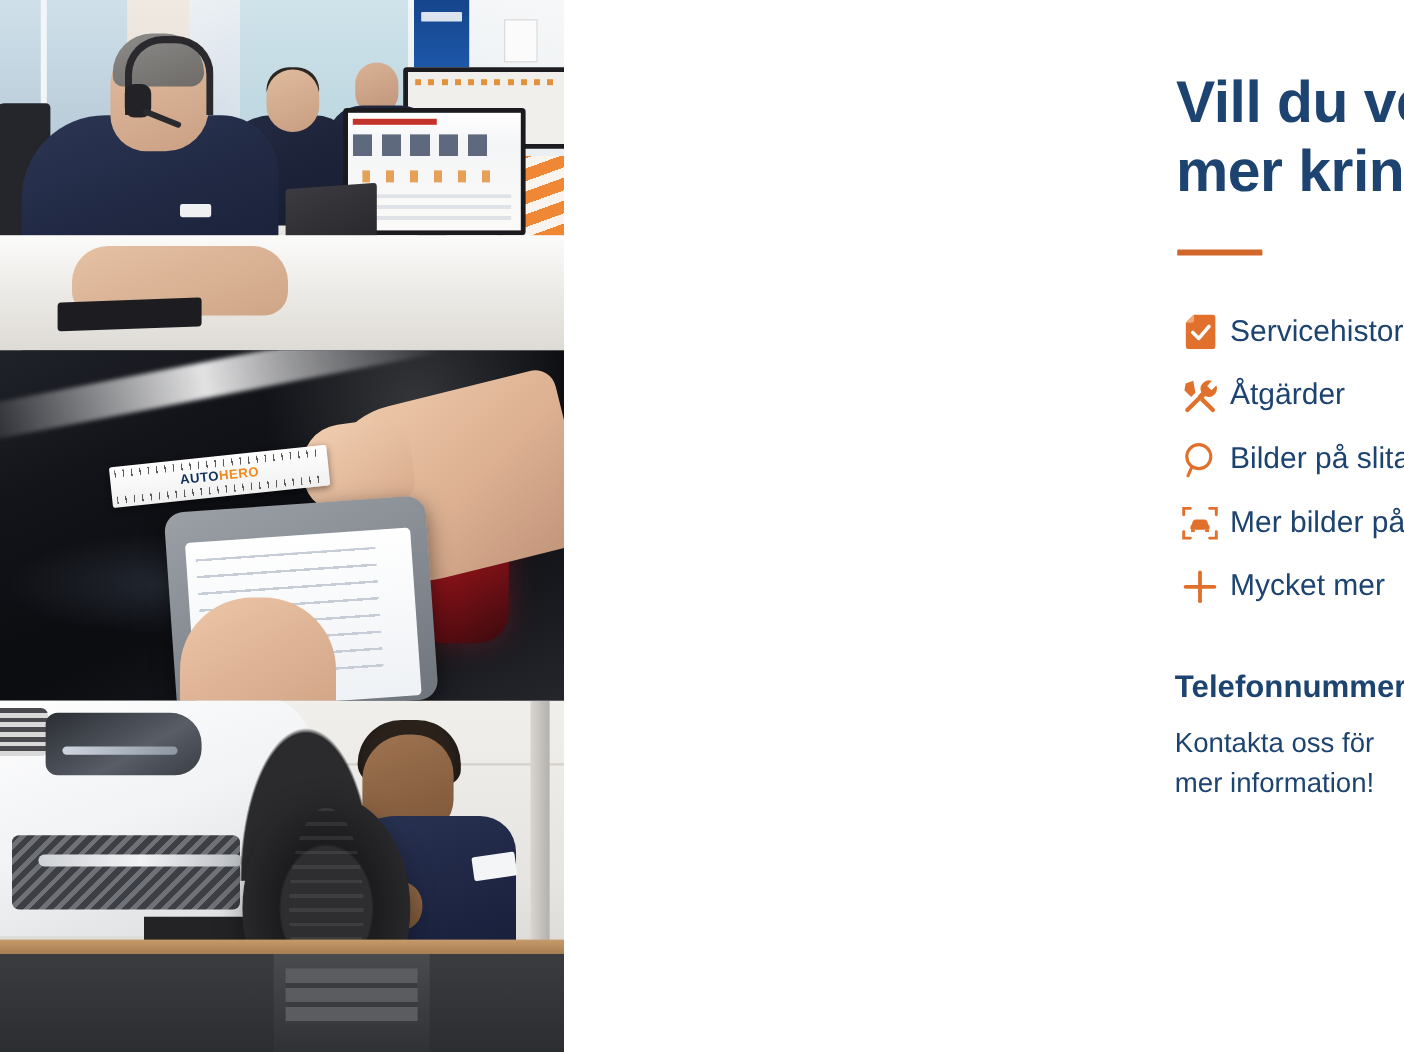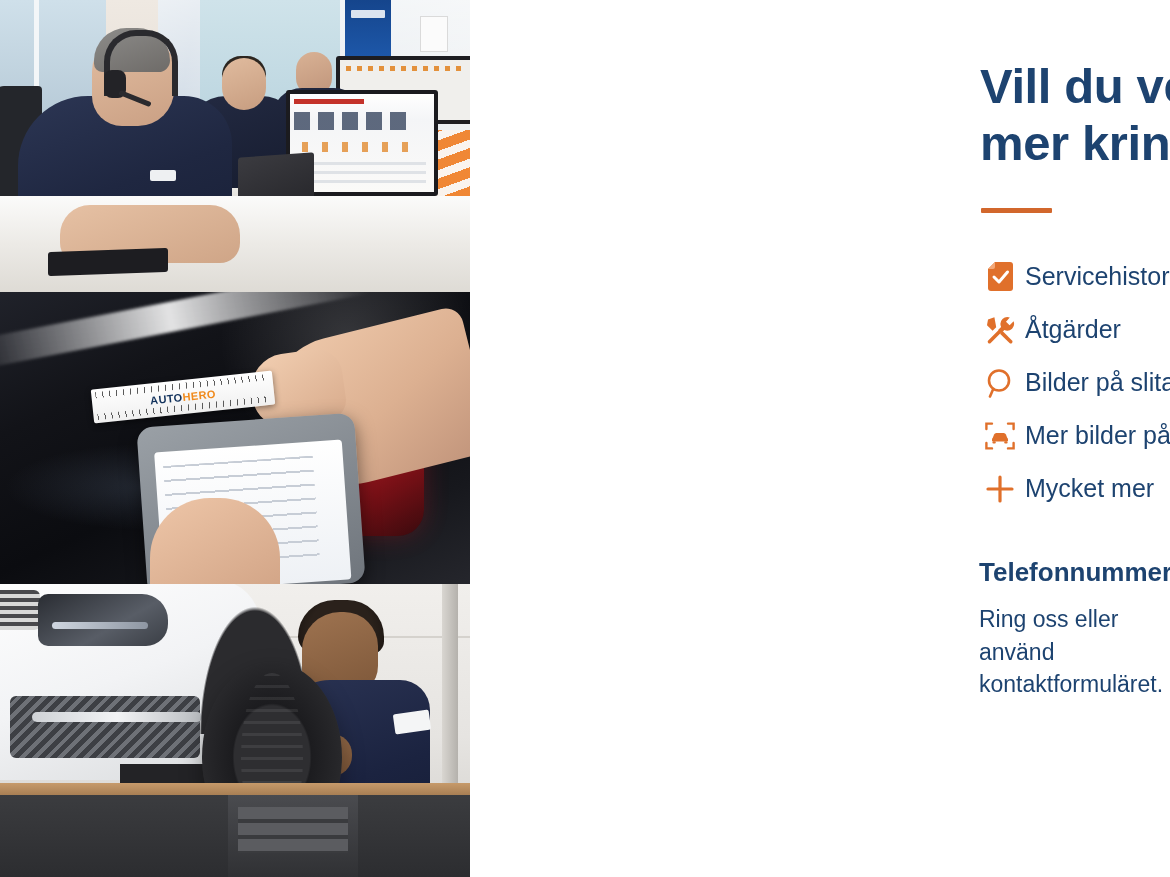--- a/index.html
+++ b/index.html
@@ -619,17 +619,17 @@
           </svg>
         </span>
         <span class="feature-label">Mycket mer</span>
       </li>
 
     </ul>
 
     <div class="phone-line">Telefonnummer: +46812411432</div>
 
     <div class="contact-lines">
-      <div>Ring oss eller använd kontaktformuläret.</div>
+      <div>Kontakta oss för mer information!</div>
     </div>
 
   </div>
 </div>
 
 </body></html>

